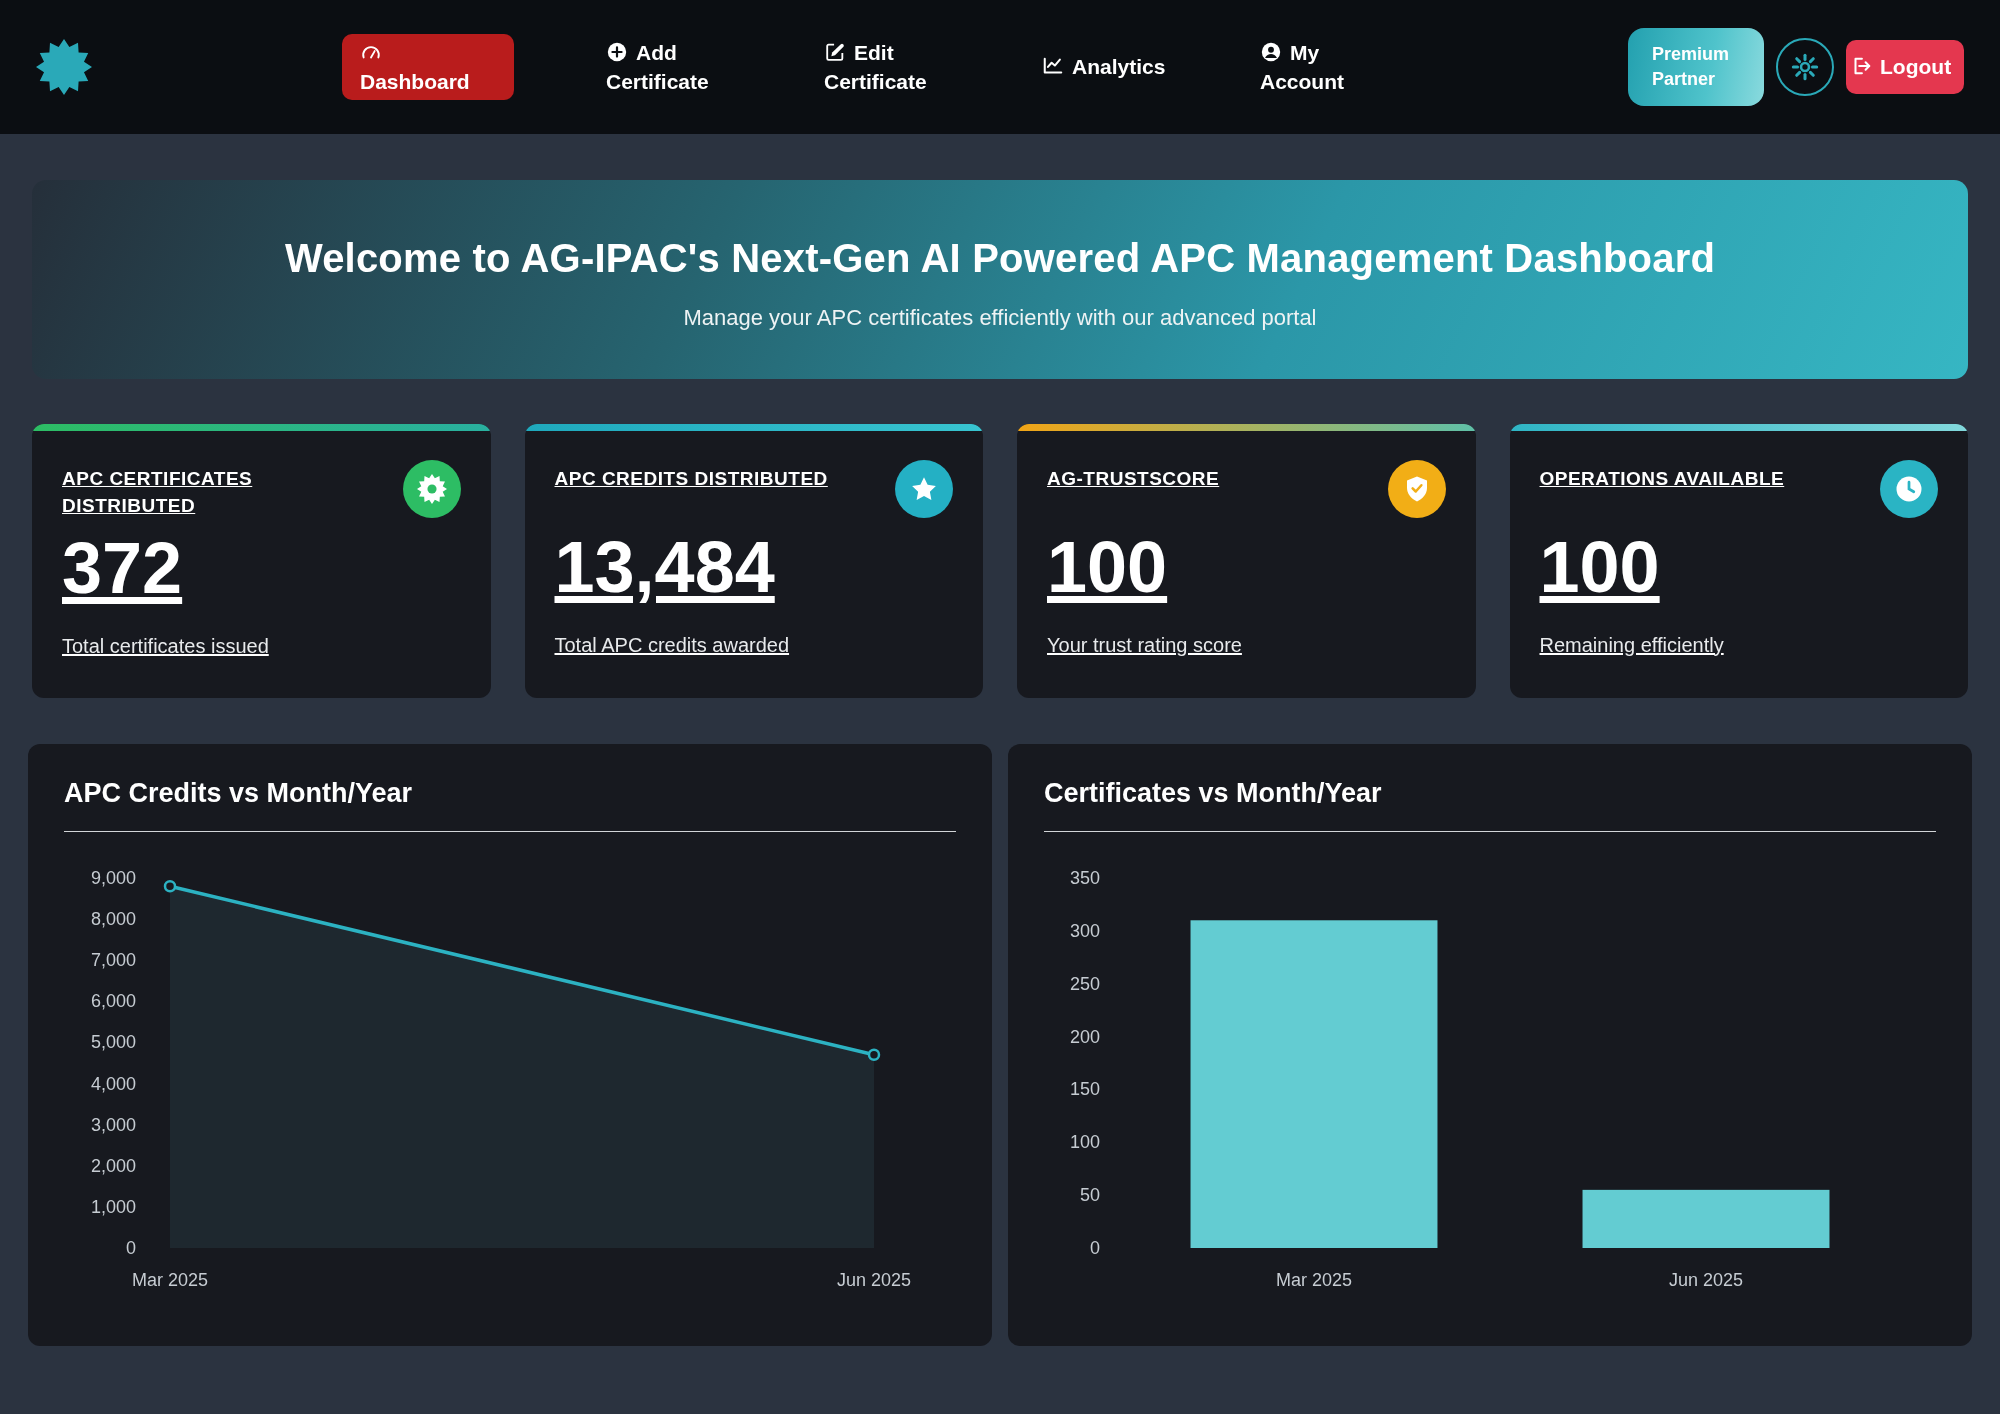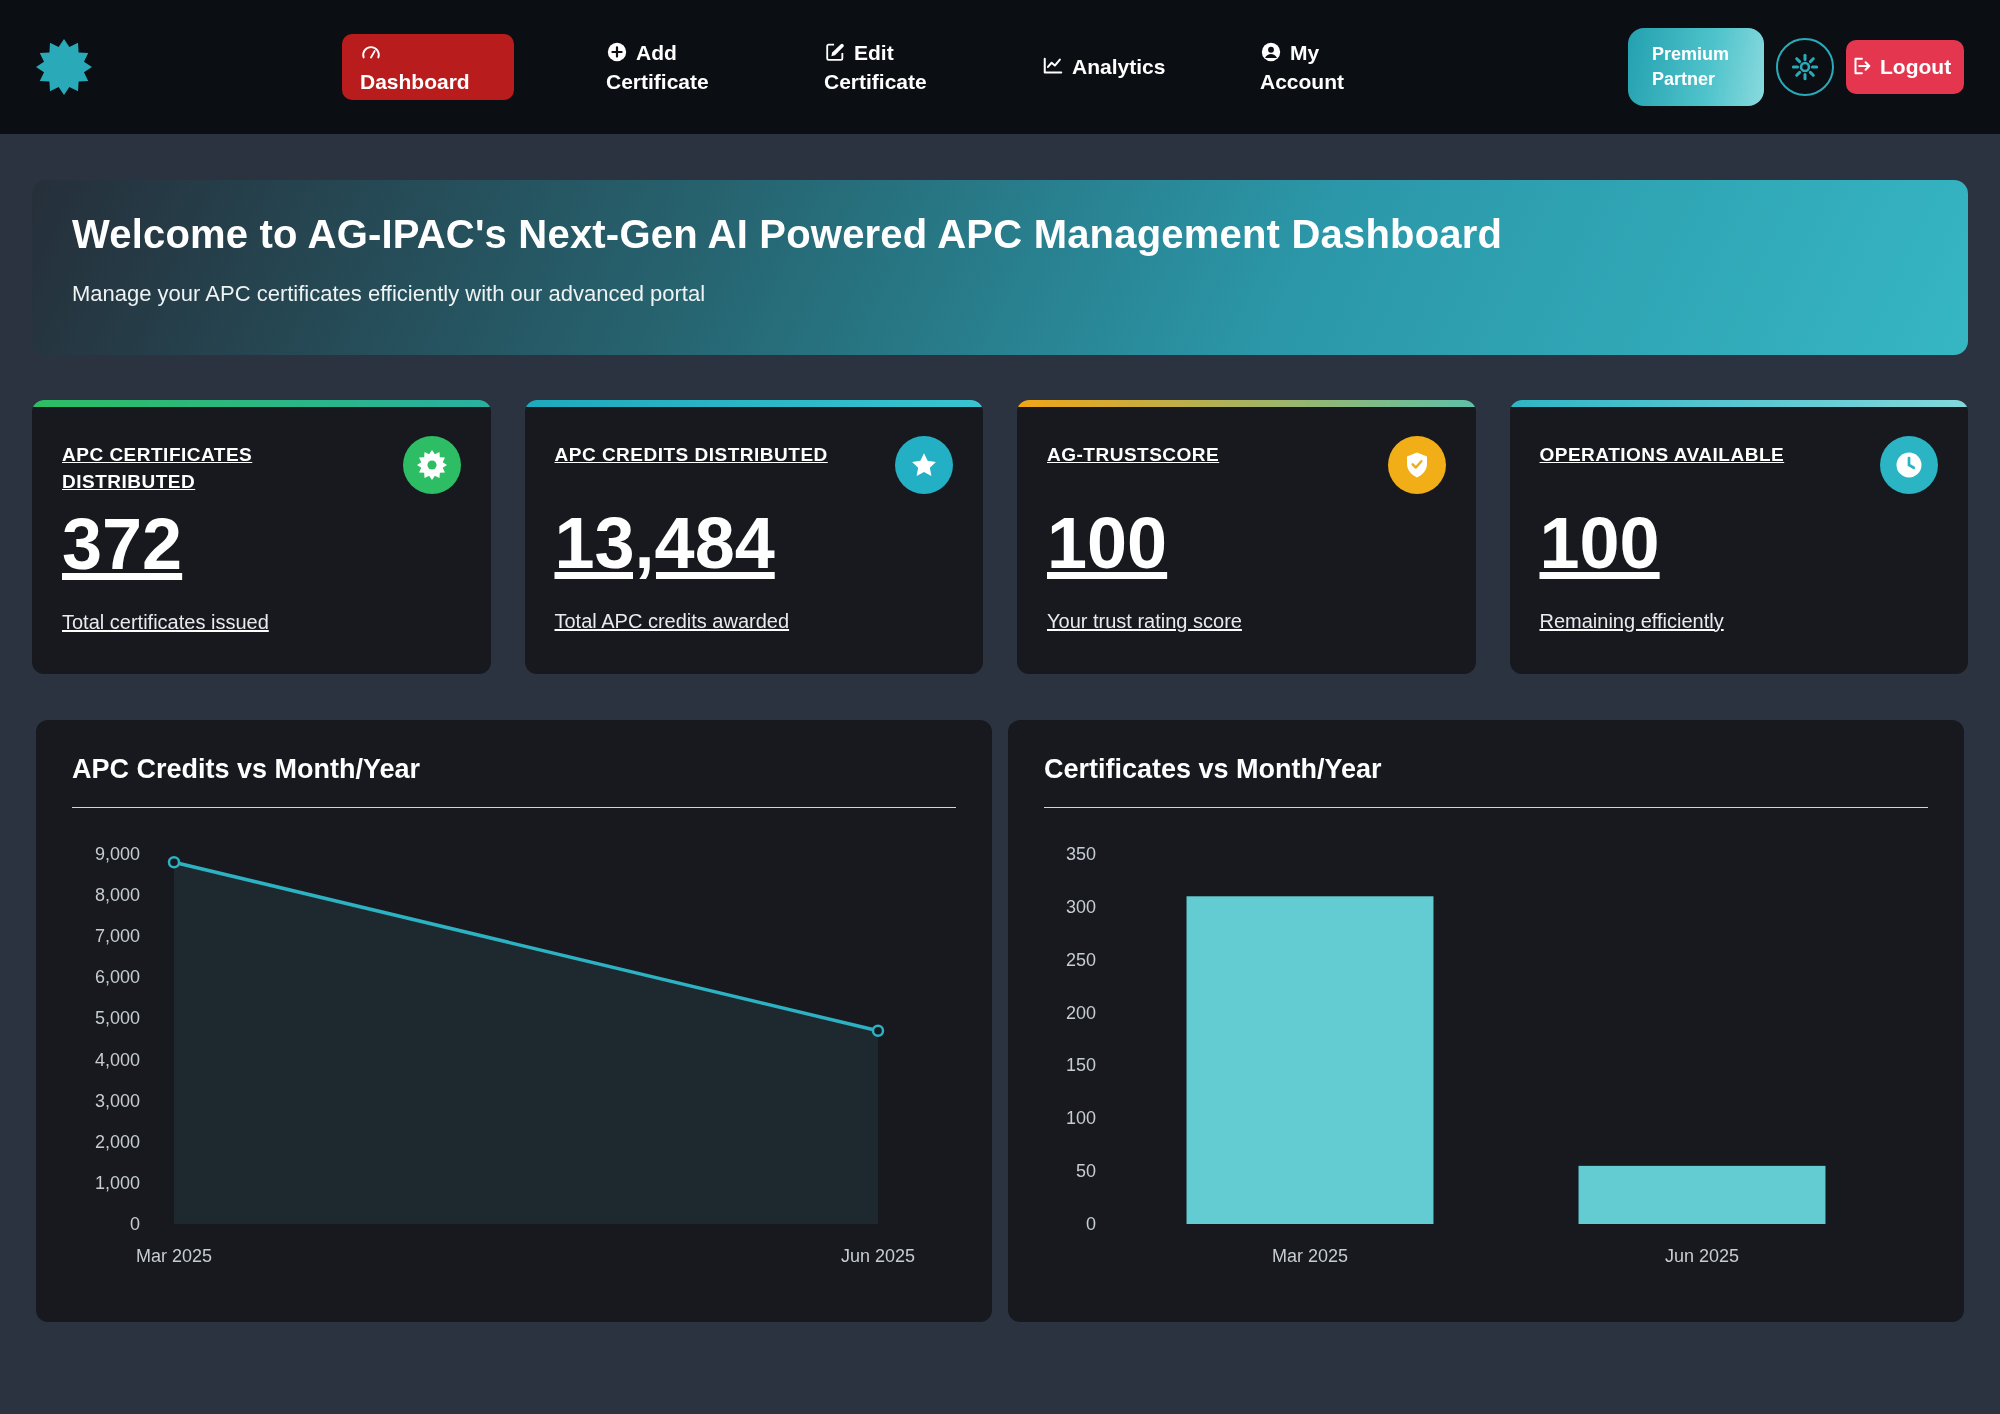--- a/index.html
+++ b/index.html
@@ -45,21 +45,21 @@
     background:#e4374f;border:none;border-radius:10px;
     padding:12px 4px;width:118px;box-sizing:border-box;
     font-size:21px;font-weight:700;line-height:1.4;color:#fff;
     text-align:left;cursor:pointer;font-family:"Liberation Sans",sans-serif;
   }
 
   
   .hero{
     margin:46px 32px 16px;border-radius:14px;
     background:linear-gradient(115deg,#252f3a 0%,#266470 35%,#2b97a8 65%,#36b6c3 100%);
-    text-align:left;padding:32px 40px 48px;box-sizing:border-box;
+    text-align:center;padding:56px 40px 48px;box-sizing:border-box;
   }
   .hero h1{margin:0 0 24px;font-size:40px;font-weight:800;letter-spacing:.2px;}
   .hero p{margin:0;font-size:22px;color:#eef3f4;}
 
   
   .stats{
     display:grid;grid-template-columns:repeat(4,1fr);gap:34px;
     margin:45px 32px 0;
     text-decoration:underline;
   }
@@ -80,21 +80,21 @@
     width:58px;height:58px;border-radius:50%;background:var(--iconbg);
     display:flex;align-items:center;justify-content:center;flex:0 0 auto;
   }
   .stat-icon svg{width:30px;height:30px;}
   .stat-value{font-size:72px;font-weight:800;margin:12px 0 28px;line-height:1.05;}
   .stat-caption{font-size:20px;color:#e8eaec;}
 
   
   .charts{
     display:grid;grid-template-columns:1fr 1fr;gap:16px;
-    margin:46px 36px 0;
+    margin:46px 28px 0;
   }
   .chart-card{
     background:#17191f;border-radius:12px;
     padding:34px 36px;height:602px;box-sizing:border-box;
   }
   .chart-title{margin:0;font-size:27px;font-weight:700;}
   .divider{height:1px;background:#e7eaec;opacity:.9;margin:22px 0 14px;}
   .chart-box{width:100%;height:462px;}
   .chart-box svg{display:block;}
 </style>

